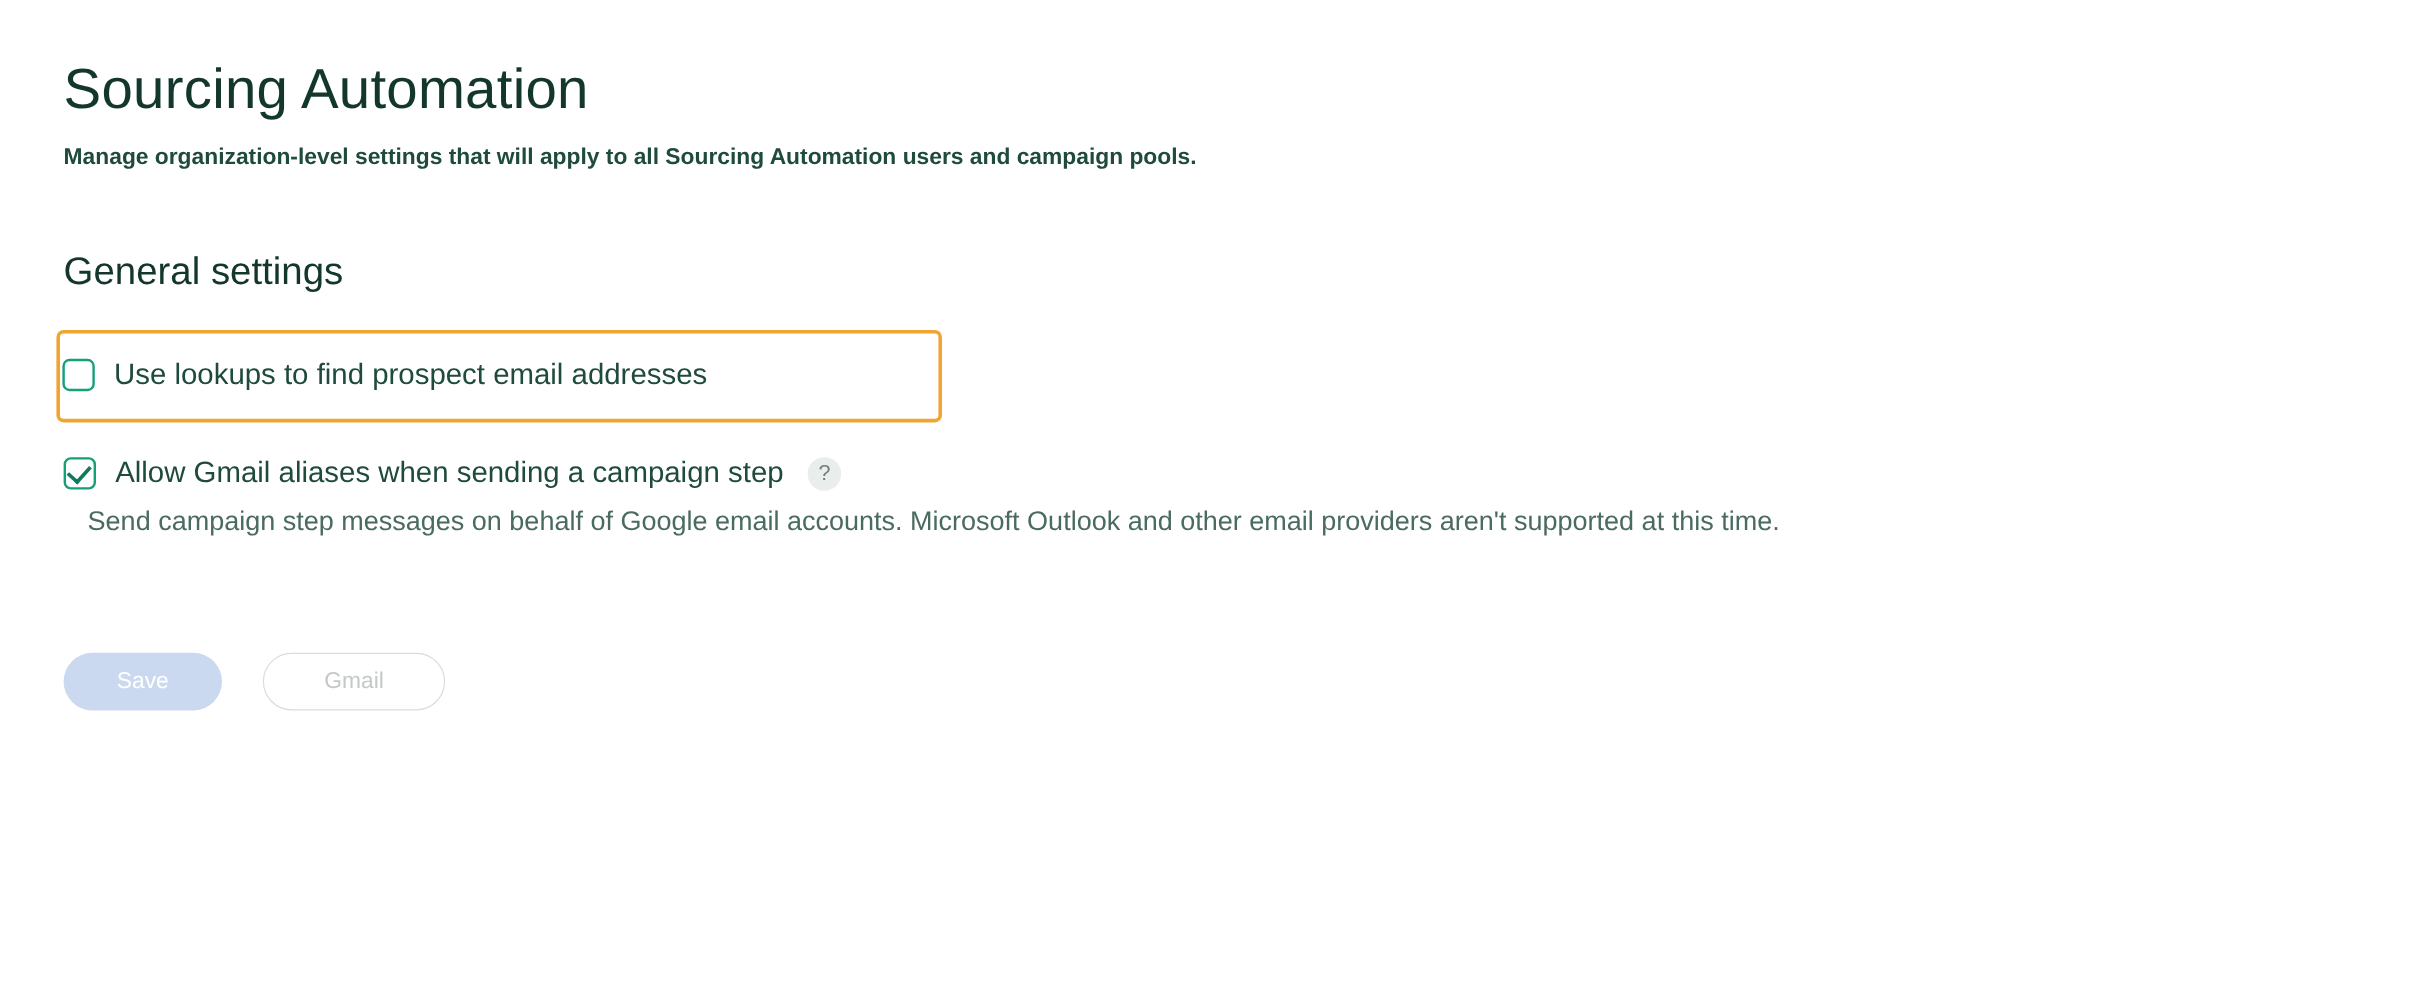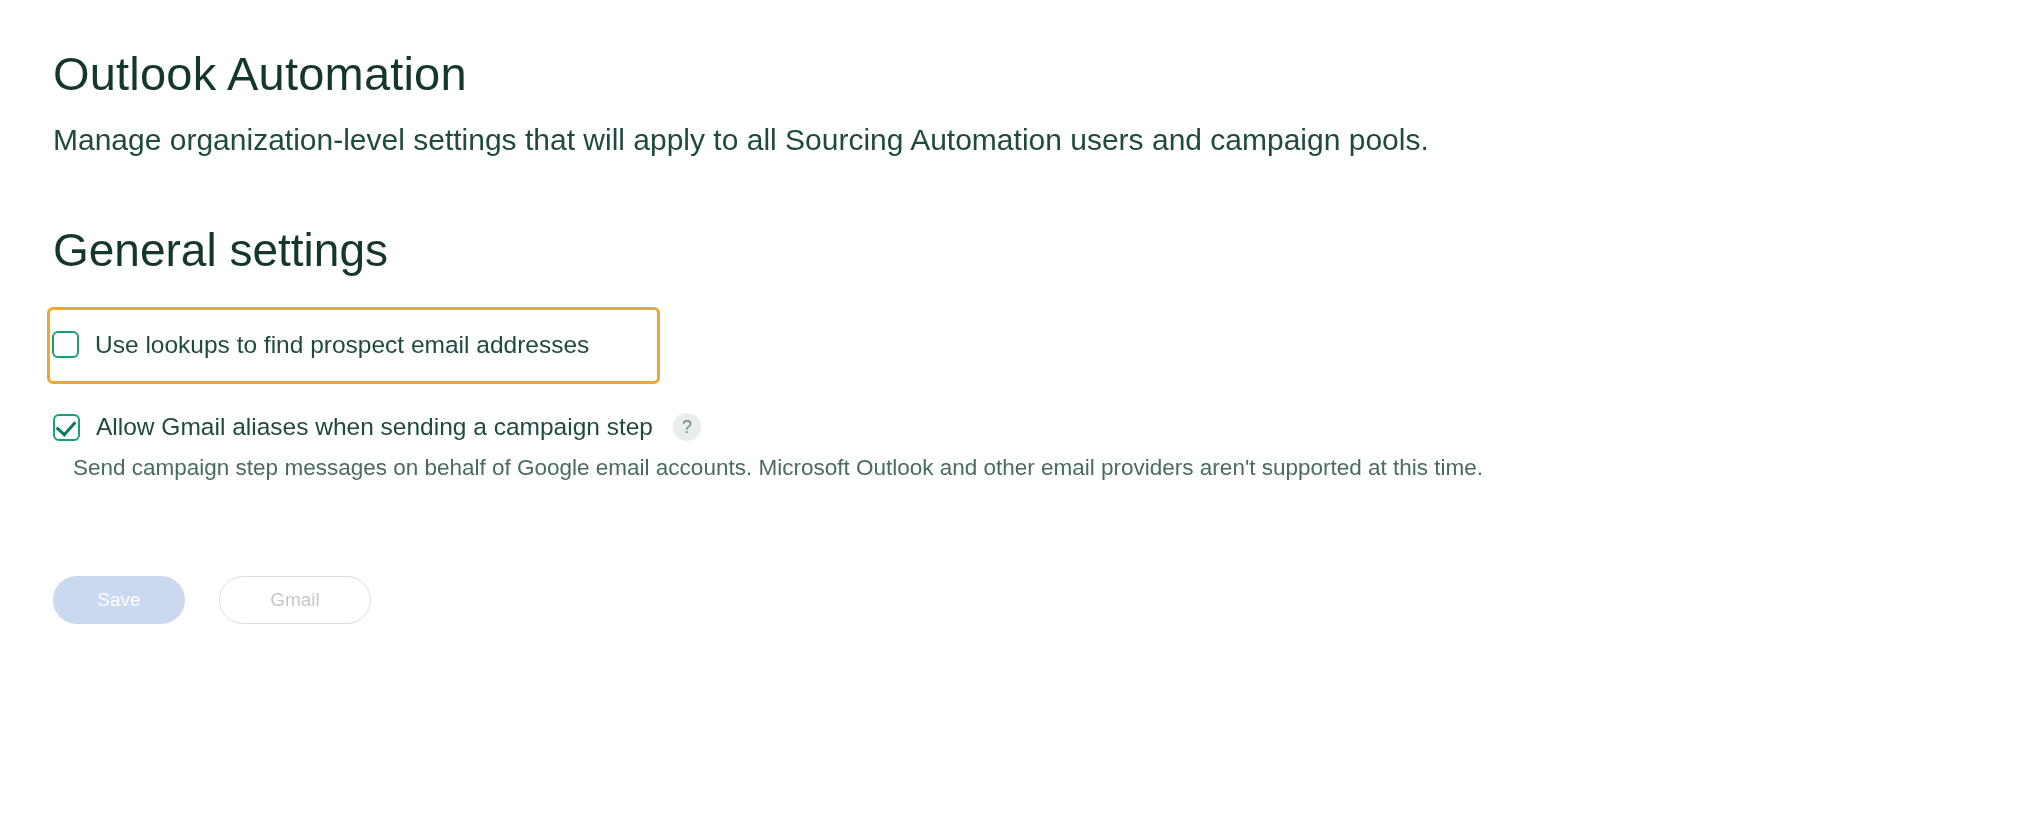--- a/index.html
+++ b/index.html
@@ -28,38 +28,38 @@
     padding:46px 0 0 53px;
   }
   .page-title{
     font-size:47px;
     font-weight:400;
     letter-spacing:0.2px;
     margin:0 0 18px 0;
     color:var(--ink);
   }
   .page-subtitle{
-    font-size:30px;
-    font-weight:400;
+    font-size:19px;
+    font-weight:700;
     color:var(--ink-soft);
     margin:0 0 62px 0;
     line-height:1.4;
   }
   .section-heading{
-    font-size:46px;
+    font-size:32px;
     font-weight:400;
     color:var(--ink);
     margin:0 0 30px 0;
   }
   .highlight-box{
     border:3px solid var(--orange);
     border-radius:6px;
     padding:20px 24px 22px 2px;
     margin:0 0 28px -6px;
-    width:613px;
+    width:738px;
     box-sizing:border-box;
     display:flex;
     flex-direction:column;
     gap:30px;
   }
   .check-row{
     display:flex;
     align-items:center;
     gap:16px;
   }
@@ -138,21 +138,21 @@
   .btn-cancel{
     background:transparent;
     color:var(--cancel-text);
     border:1.5px solid var(--cancel-border);
     min-width:152px;
   }
 </style>
 </head>
 <body>
 
-<h1 class="page-title">Outlook Automation</h1>
+<h1 class="page-title">Sourcing Automation</h1>
 <p class="page-subtitle">Manage organization-level settings that will apply to all Sourcing Automation users and campaign pools.</p>
 
 <h2 class="section-heading">General settings</h2>
 
 <div class="highlight-box">
   <div class="check-row">
     <span class="checkbox"></span>
     <span class="check-label">Use lookups to find prospect email addresses</span>
   </div>
 </div>

